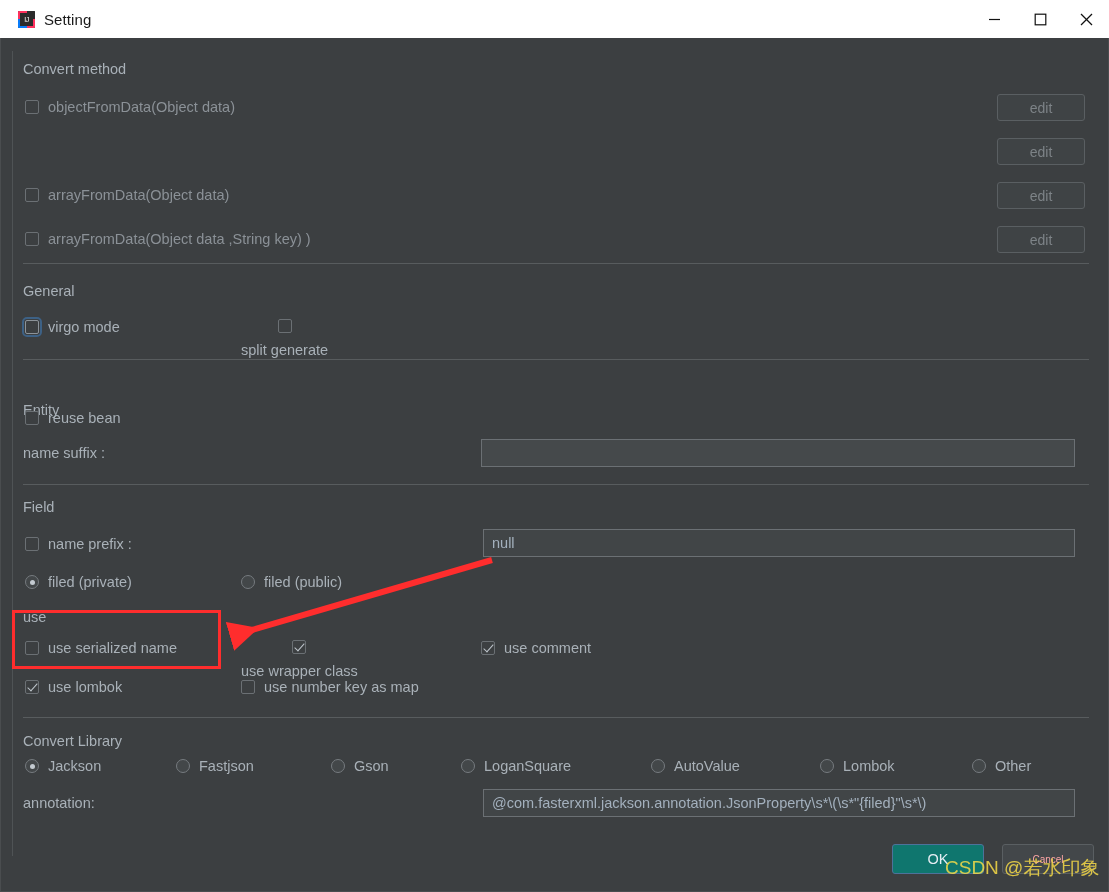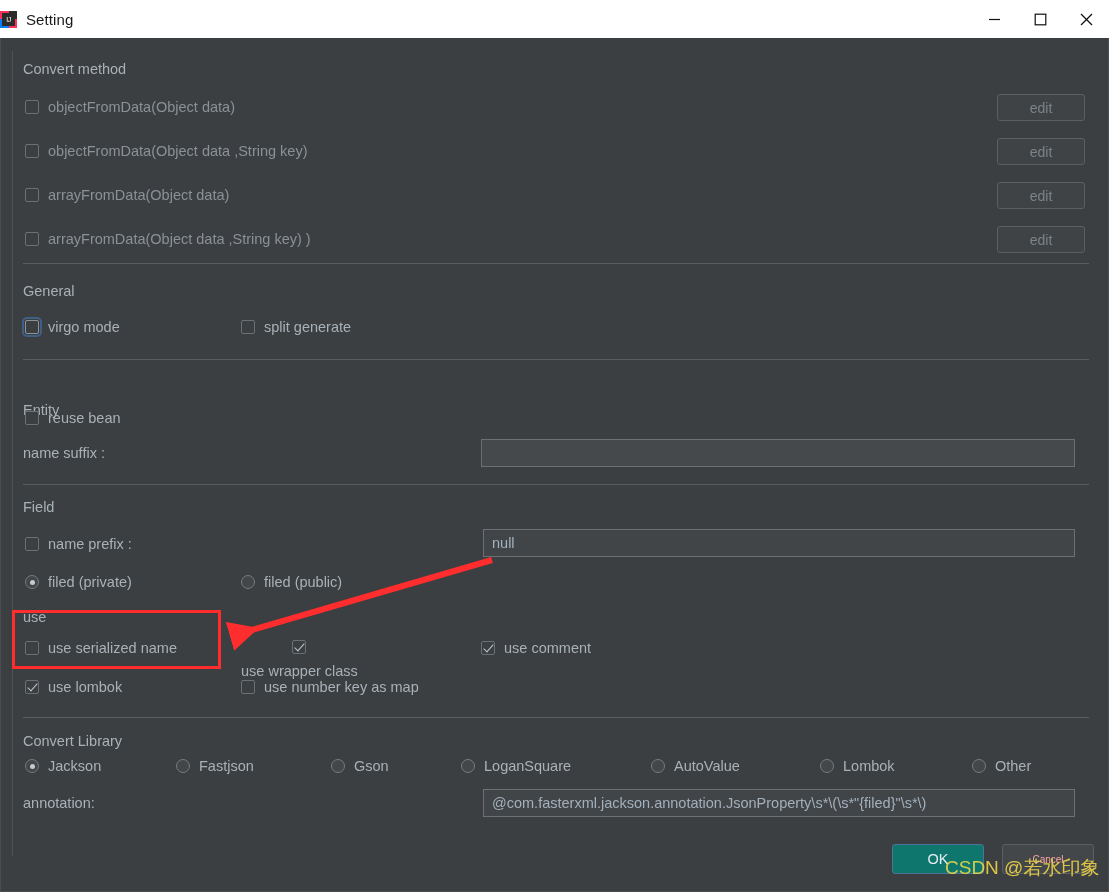--- a/index.html
+++ b/index.html
@@ -10,21 +10,21 @@
     font-family: "Liberation Sans", sans-serif;
     overflow: hidden;
   }
 
   
   #titlebar {
     position: absolute; left: 0; top: 0; width: 1109px; height: 38px;
     background: #ffffff;
     display: flex; align-items: center;
   }
-  #title-left { display: flex; align-items: center; padding-left: 0; gap: 9px; flex: 1; }
+  #title-left { display: flex; align-items: center; padding-left: 18px; gap: 9px; flex: 1; }
   #app-icon {
     width: 17px; height: 17px; position: relative;
     background: #2b2b2b; border-radius: 1px; overflow: hidden;
     display: inline-block; flex: none;
   }
   #app-icon .q1 { position: absolute; left: 0; top: 0; width: 50%; height: 50%; background: #fe315d; }
   #app-icon .q2 { position: absolute; right: 0; top: 0; width: 50%; height: 50%; background: #2b2b2b; }
   #app-icon .q3 { position: absolute; left: 0; bottom: 0; width: 50%; height: 50%; background: #087cfa; }
   #app-icon .q4 { position: absolute; right: 0; bottom: 0; width: 50%; height: 50%; background: #fe315d; }
   #app-icon .ij {
@@ -191,24 +191,20 @@
   <div id="content">
 
     <div class="sect-title" style="left:10px; top:10px;">Convert method</div>
 
     <div class="cb-row" style="left:12px; top:48px;">
       <span class="cbox"></span>
       <span class="lbl dim">objectFromData(Object data)</span>
     </div>
     <div class="editbtn" style="left:984px; top:43px;">edit</div>
 
-    <div class="cb-row" style="left:12px; top:92px;">
-      <span class="cbox"></span>
-      <span class="lbl dim">objectFromData(Object data ,String key)</span>
-    </div>
     <div class="editbtn" style="left:984px; top:87px;">edit</div>
 
     <div class="cb-row" style="left:12px; top:136px;">
       <span class="cbox"></span>
       <span class="lbl dim">arrayFromData(Object data)</span>
     </div>
     <div class="editbtn" style="left:984px; top:131px;">edit</div>
 
     <div class="cb-row" style="left:12px; top:180px;">
       <span class="cbox"></span>
@@ -217,21 +213,21 @@
     <div class="editbtn" style="left:984px; top:175px;">edit</div>
 
     <div class="hr" style="left:10px; top:212px; width:1066px;"></div>
 
     <div class="sect-title" style="left:10px; top:232px;">General</div>
 
     <div class="cb-row" style="left:12px; top:268px;">
       <span class="cbox focus"></span>
       <span class="lbl">virgo mode</span>
     </div>
-    <div class="cb-row" style="left:228px; top:268px;">
+    <div class="cb-row" style="left:228px; top:268px;flex-direction:column;">
       <span class="cbox"></span>
       <span class="lbl">split generate</span>
     </div>
 
     <div class="hr" style="left:10px; top:308px; width:1066px;"></div>
 
     <div class="sect-title" style="left:10px; top:323px;margin-top:28px;">Entity</div>
 
     <div class="cb-row" style="left:12px; top:359px;">
       <span class="cbox"></span>

